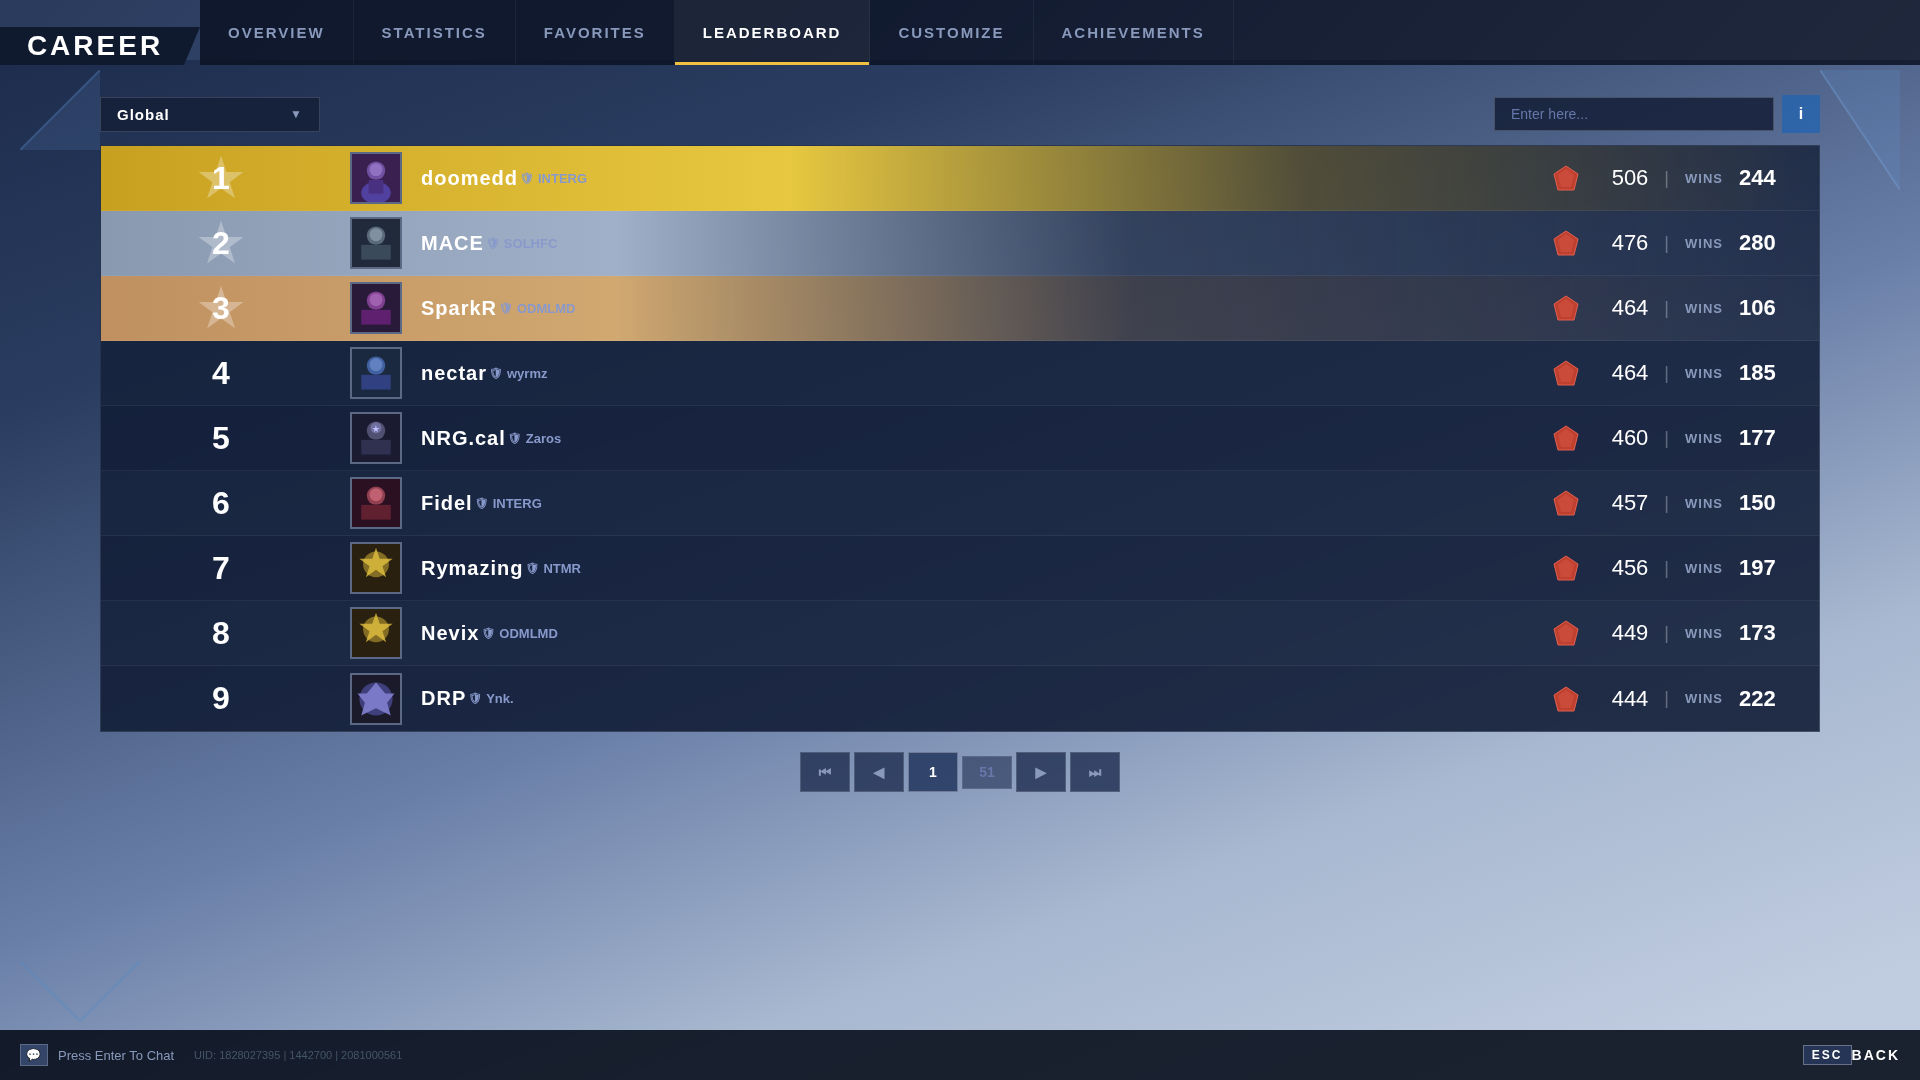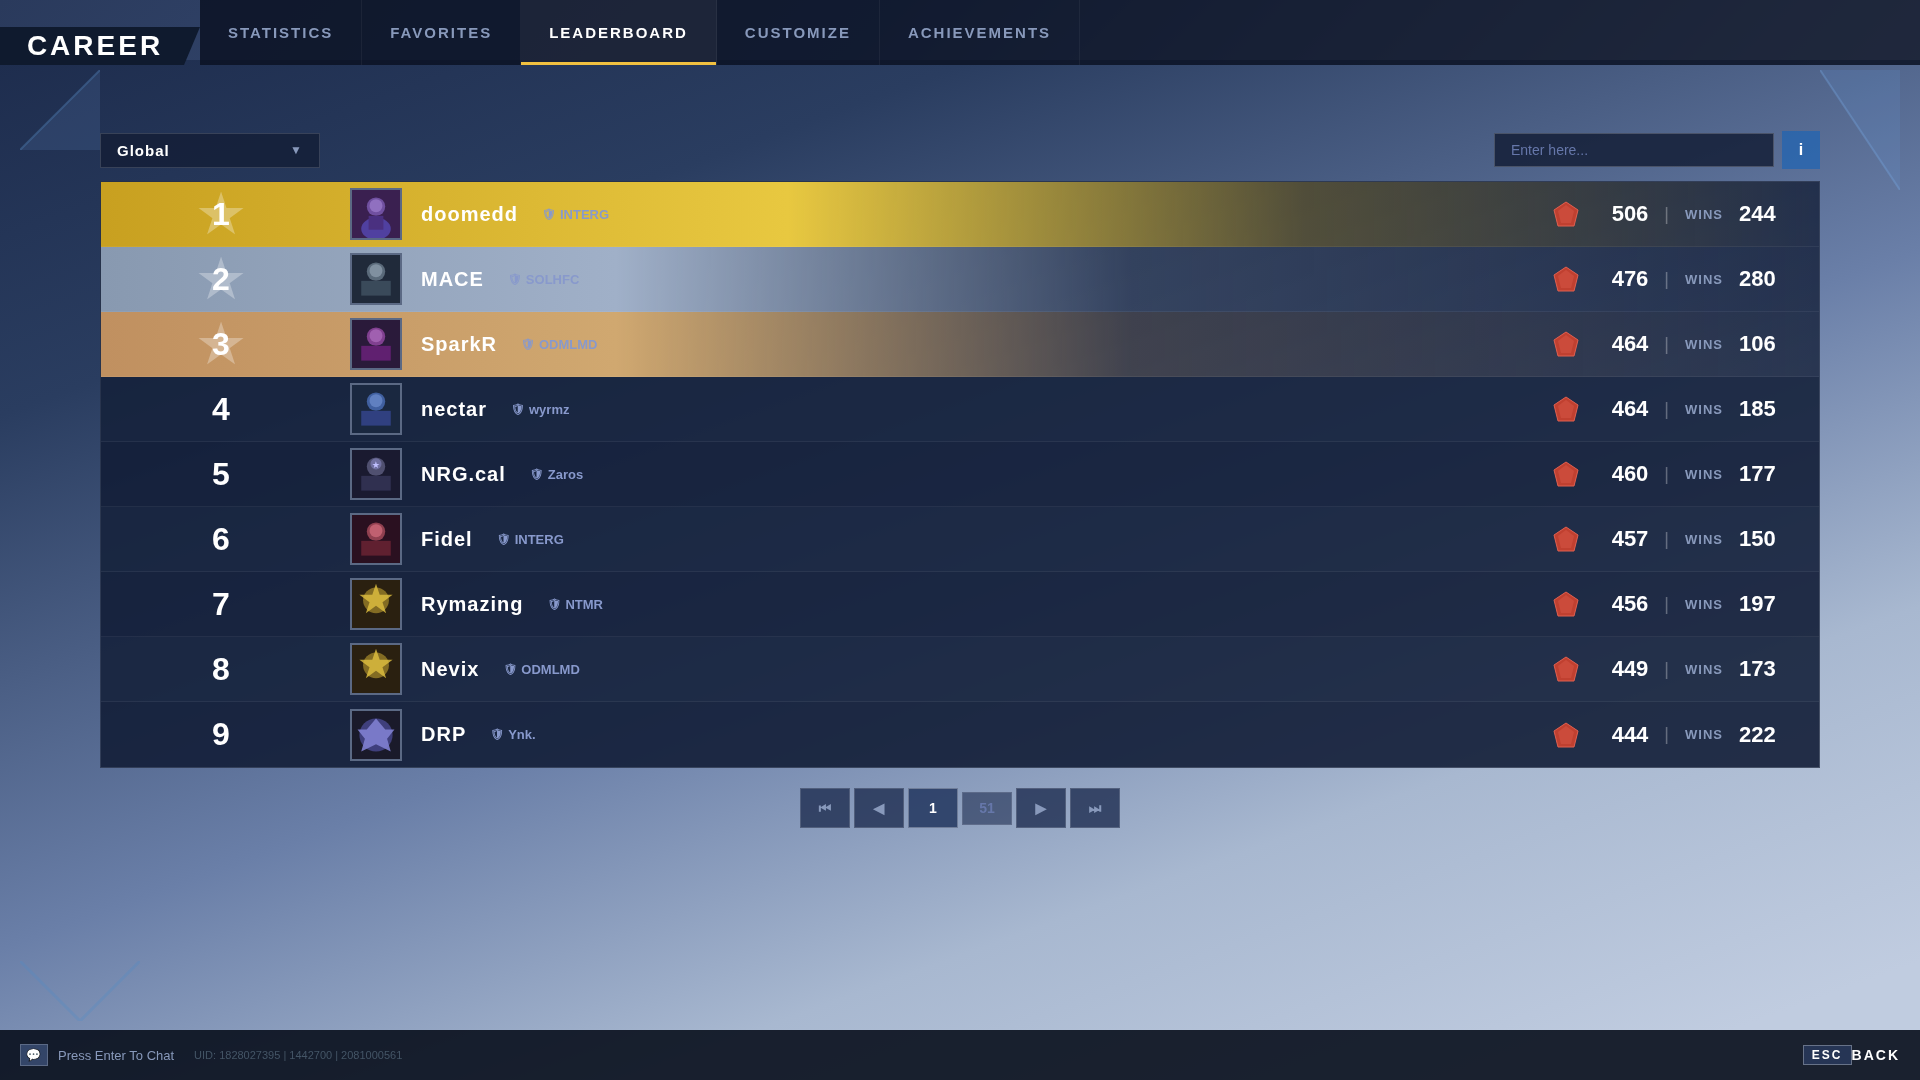--- a/index.html
+++ b/index.html
@@ -84,21 +84,20 @@
       left: 0; right: 0;
       height: 3px;
       background: #f0c040;
     }
 
     
     .main {
       position: relative;
       z-index: 5;
       padding: 30px 100px 20px 100px;
-      margin-top: 36px;
     }
 
     
     .filter-bar {
       display: flex;
       align-items: center;
       justify-content: space-between;
       margin-bottom: 12px;
     }
     .dropdown-select {
@@ -210,21 +209,21 @@
       align-items: center;
       justify-content: center;
       overflow: hidden;
     }
     .avatar svg { width: 100%; height: 100%; }
 
     .player-info {
       flex: 1;
       display: flex;
       align-items: center;
-      gap: 24px;
+      gap: 2px;
       padding-left: 10px;
     }
     .player-name {
       color: #fff;
       font-size: 20px;
       font-weight: 700;
       letter-spacing: 1px;
     }
     .player-team {
       color: #8899cc;
@@ -251,21 +250,21 @@
       align-items: center;
       justify-content: center;
     }
     .gem-icon {
       width: 28px;
       height: 28px;
     }
     .score-value {
       color: #fff;
       font-size: 22px;
-      font-weight: 700;
+      font-weight: 400;
       min-width: 50px;
       text-align: right;
     }
     .score-divider {
       color: rgba(255,255,255,0.3);
       font-size: 18px;
     }
     .wins-label {
       color: #8899bb;
       font-size: 13px;
@@ -411,20 +410,21 @@
 <div class="deco-arrow-right">
   <svg width="80" height="120" viewBox="0 0 80 120">
     <polygon points="0,0 80,0 80,120" fill="rgba(100,150,220,0.25)"></polygon>
     <line x1="0" y1="0" x2="80" y2="120" stroke="rgba(120,170,230,0.5)" stroke-width="2"></line>
   </svg>
 </div>
 
 <nav class="navbar">
   <div class="nav-logo">CAREER</div>
   <div class="nav-tabs">
+    <div class="nav-tab">OVERVIEW</div>
     <div class="nav-tab">STATISTICS</div>
     <div class="nav-tab">FAVORITES</div>
     <div class="nav-tab active">LEADERBOARD</div>
     <div class="nav-tab">CUSTOMIZE</div>
     <div class="nav-tab">ACHIEVEMENTS</div>
   </div>
 </nav>
 
 <div class="main">
 

